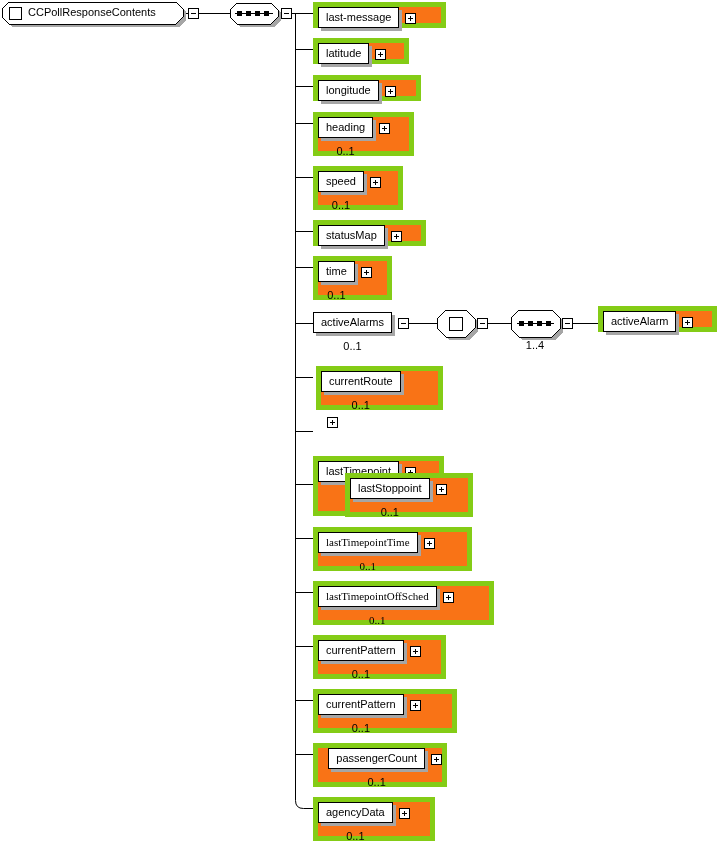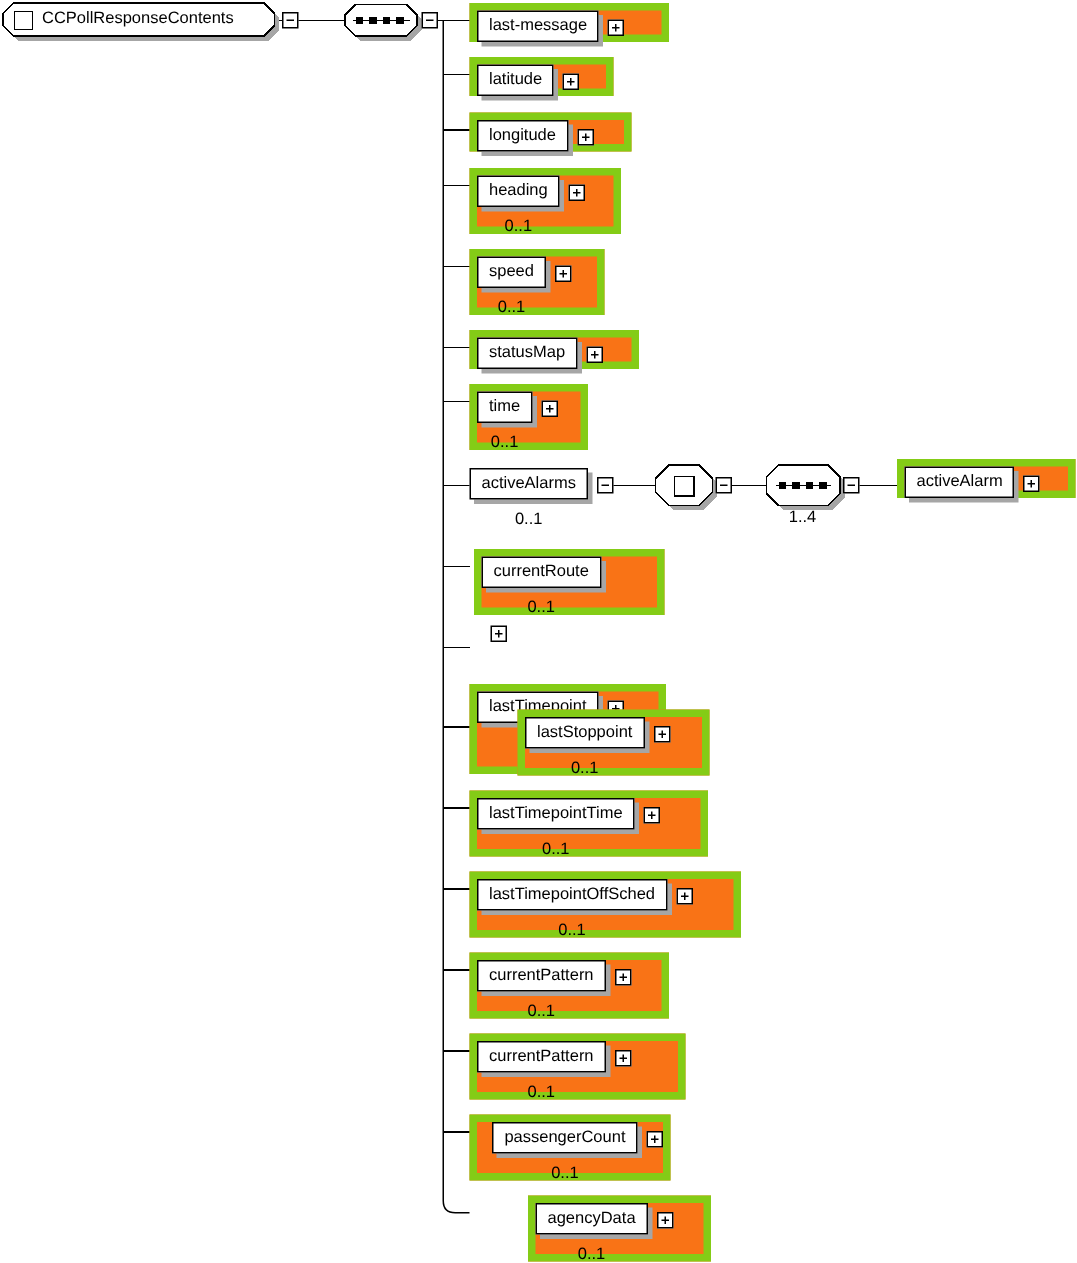--- a/index.html
+++ b/index.html
@@ -165,29 +165,29 @@
   </div>
 
   <div class="node" style="left:313px;top:473px;width:128px;height:44px;margin-left:32px;">
     <div class="col">
         <div class="ebox">lastStoppoint</div>
     <div class="occ">0..1</div>
       </div>
     <span class="eic plus flow"></span>
   </div>
 
-  <div class="node" style="left:313px;top:527px;width:159px;height:44px;">
+  <div class="node" style="left:313px;top:527px;width:159px;height:44px;font-family:Liberation Serif, serif;">
     <div class="col">
         <div class="ebox">lastTimepointTime</div>
     <div class="occ">0..1</div>
       </div>
     <span class="eic plus flow"></span>
   </div>
 
-  <div class="node" style="left:313px;top:581px;width:181px;height:44px;">
+  <div class="node" style="left:313px;top:581px;width:181px;height:44px;font-family:Liberation Serif, serif;">
     <div class="col">
         <div class="ebox">lastTimepointOffSched</div>
     <div class="occ">0..1</div>
       </div>
     <span class="eic plus flow"></span>
   </div>
 
   <div class="node" style="left:313px;top:635px;width:133px;height:44px;">
     <div class="col">
         <div class="ebox">currentPattern</div>
@@ -205,21 +205,21 @@
   </div>
 
   <div class="node" style="left:313px;top:743px;width:134px;height:44px;justify-content:flex-end;">
     <div class="col">
         <div class="ebox">passengerCount</div>
     <div class="occ">0..1</div>
       </div>
     <span class="eic plus flow"></span>
   </div>
 
-  <div class="node" style="left:313px;top:797px;width:122px;height:44px;margin-left:39px;">
+  <div class="node" style="left:313px;top:797px;width:122px;height:44px;">
     <div class="col">
         <div class="ebox">agencyData</div>
     <div class="occ">0..1</div>
       </div>
     <span class="eic plus flow"></span>
   </div>
 
   <div class="node" style="left:598px;top:306px;width:119px;height:26px;">
     <div class="col">
         <div class="ebox">activeAlarm</div>

